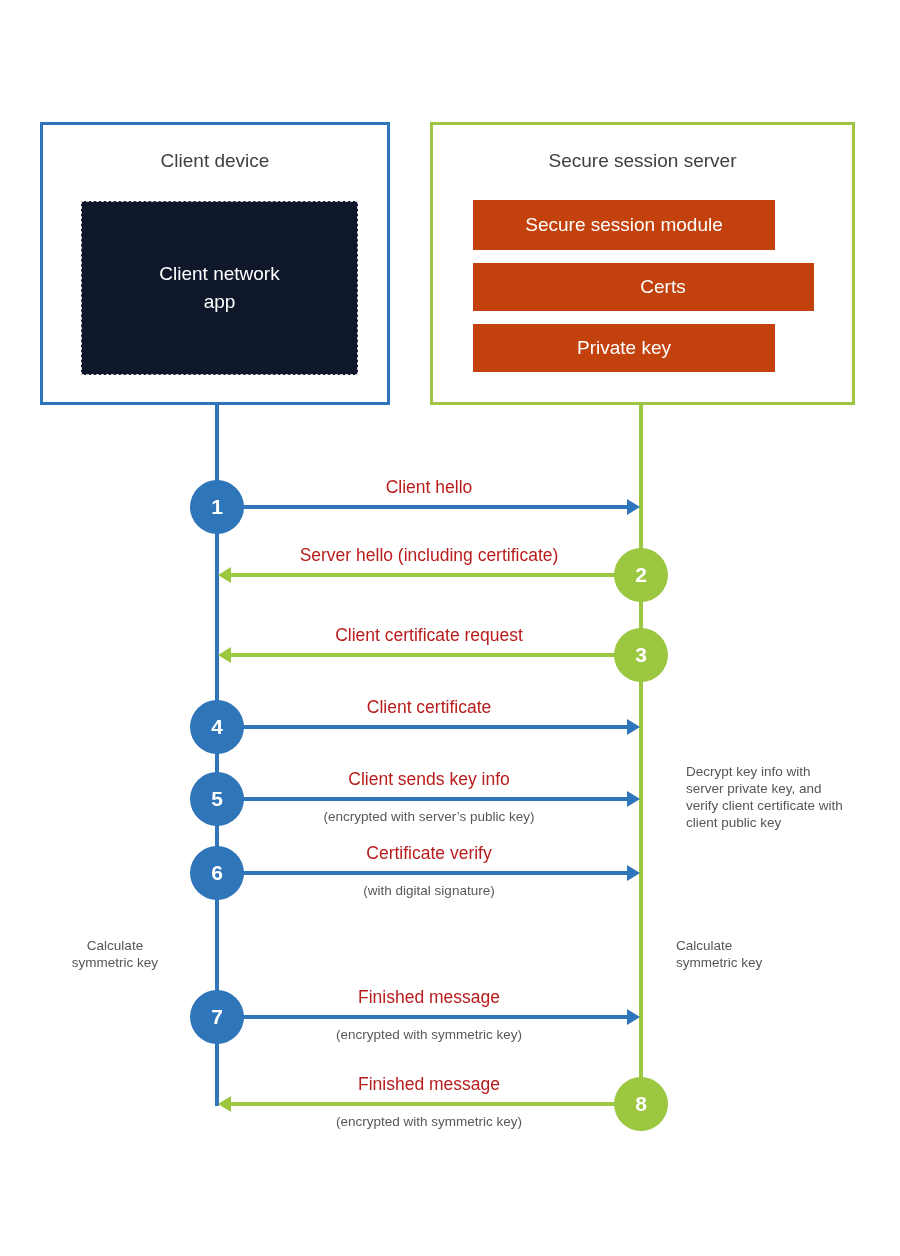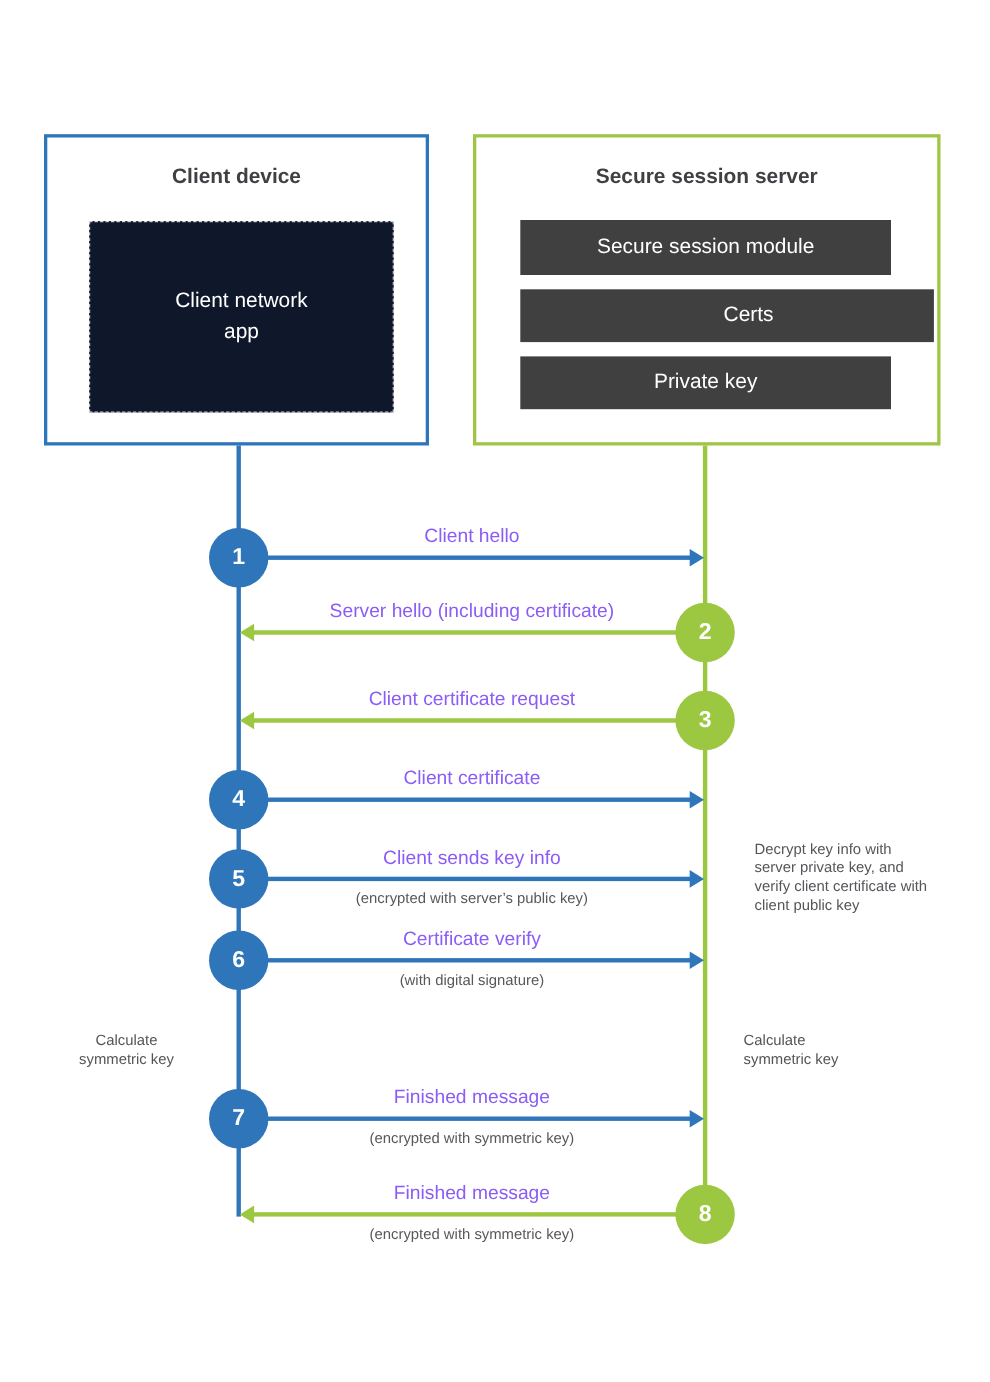--- a/index.html
+++ b/index.html
@@ -5,26 +5,26 @@
   html,body{margin:0;padding:0;background:#ffffff;}
   body{font-family:"Liberation Sans", sans-serif;}
   .canvas{position:relative;width:900px;height:1256px;background:#fff;overflow:hidden;}
 
   .title{position:absolute;left:36px;top:28px;font-size:28px;font-weight:400;color:#57585c;letter-spacing:.2px;}
 
   
   .actor-box{position:absolute;top:122px;height:283px;background:#fff;box-sizing:border-box;}
   .client-box{left:40px;width:350px;border:3px solid #2e75ba;}
   .server-box{left:430px;width:425px;border:3px solid #a0c546;}
-  .actor-title{position:absolute;left:0;right:0;top:25px;text-align:center;font-size:19px;font-weight:bold;color:#3e4043;}
+  .actor-title{position:absolute;left:0;right:0;top:25px;text-align:center;font-size:19px;font-weight:normal;color:#3e4043;}
 
   .app-box{position:absolute;left:38px;top:76px;width:277px;height:174px;background:#0f172a;border:1px dashed rgba(255,255,255,.8);box-sizing:border-box;display:flex;align-items:center;justify-content:center;}
   .app-box .app-text{width:150px;text-align:center;color:#fff;font-size:19px;line-height:1.5;}
 
-  .bar{position:absolute;left:40px;width:337px;background:#404040;color:#fff;font-size:19px;display:flex;align-items:center;justify-content:center;}
+  .bar{position:absolute;left:40px;width:302px;background:#c2410c;color:#fff;font-size:19px;display:flex;align-items:center;justify-content:center;}
   .bar1{top:75px;height:50px;}
   .bar2{top:138px;height:48px;padding-left:39px;}
   .bar3{top:199px;height:48px;}
 
   
   .lifeline{position:absolute;width:4px;top:405px;}
   .lifeline.blue{left:215px;height:701px;background:#2e75ba;}
   .lifeline.green{left:639px;height:726px;background:#9cc740;}
 
   
@@ -37,21 +37,21 @@
   .step.left  .circle{left:614px;background:#9cc740;}
 
   .line{position:absolute;top:-2px;height:4px;width:386px;z-index:2;}
   .step.right .line{left:243px;background:#2e75ba;}
   .step.left  .line{left:229px;background:#9cc740;}
   .step.right .line::after{content:"";position:absolute;right:-11px;top:-6px;width:0;height:0;
     border-left:13px solid #2e75ba;border-top:8px solid transparent;border-bottom:8px solid transparent;}
   .step.left .line::before{content:"";position:absolute;left:-11px;top:-6px;width:0;height:0;
     border-right:13px solid #9cc740;border-top:8px solid transparent;border-bottom:8px solid transparent;}
 
-  .label{position:absolute;left:179px;width:500px;top:-30px;text-align:center;font-size:17.5px;color:#8b5cf6;}
+  .label{position:absolute;left:179px;width:500px;top:-30px;text-align:center;font-size:17.5px;color:#b91c1c;}
   .sub{position:absolute;left:179px;width:500px;top:10px;text-align:center;font-size:13.5px;color:#57585a;}
 
   
   .note{position:absolute;font-size:13.5px;color:#55565a;line-height:1.26;}
   .note-decrypt{left:666px;top:763px;width:165px;text-align:left;margin-left:20px;}
   .calc-left{left:55px;top:937px;width:120px;text-align:center;}
   .calc-right{left:676px;top:937px;width:120px;text-align:left;}
 </style>
 </head>
 <body>

